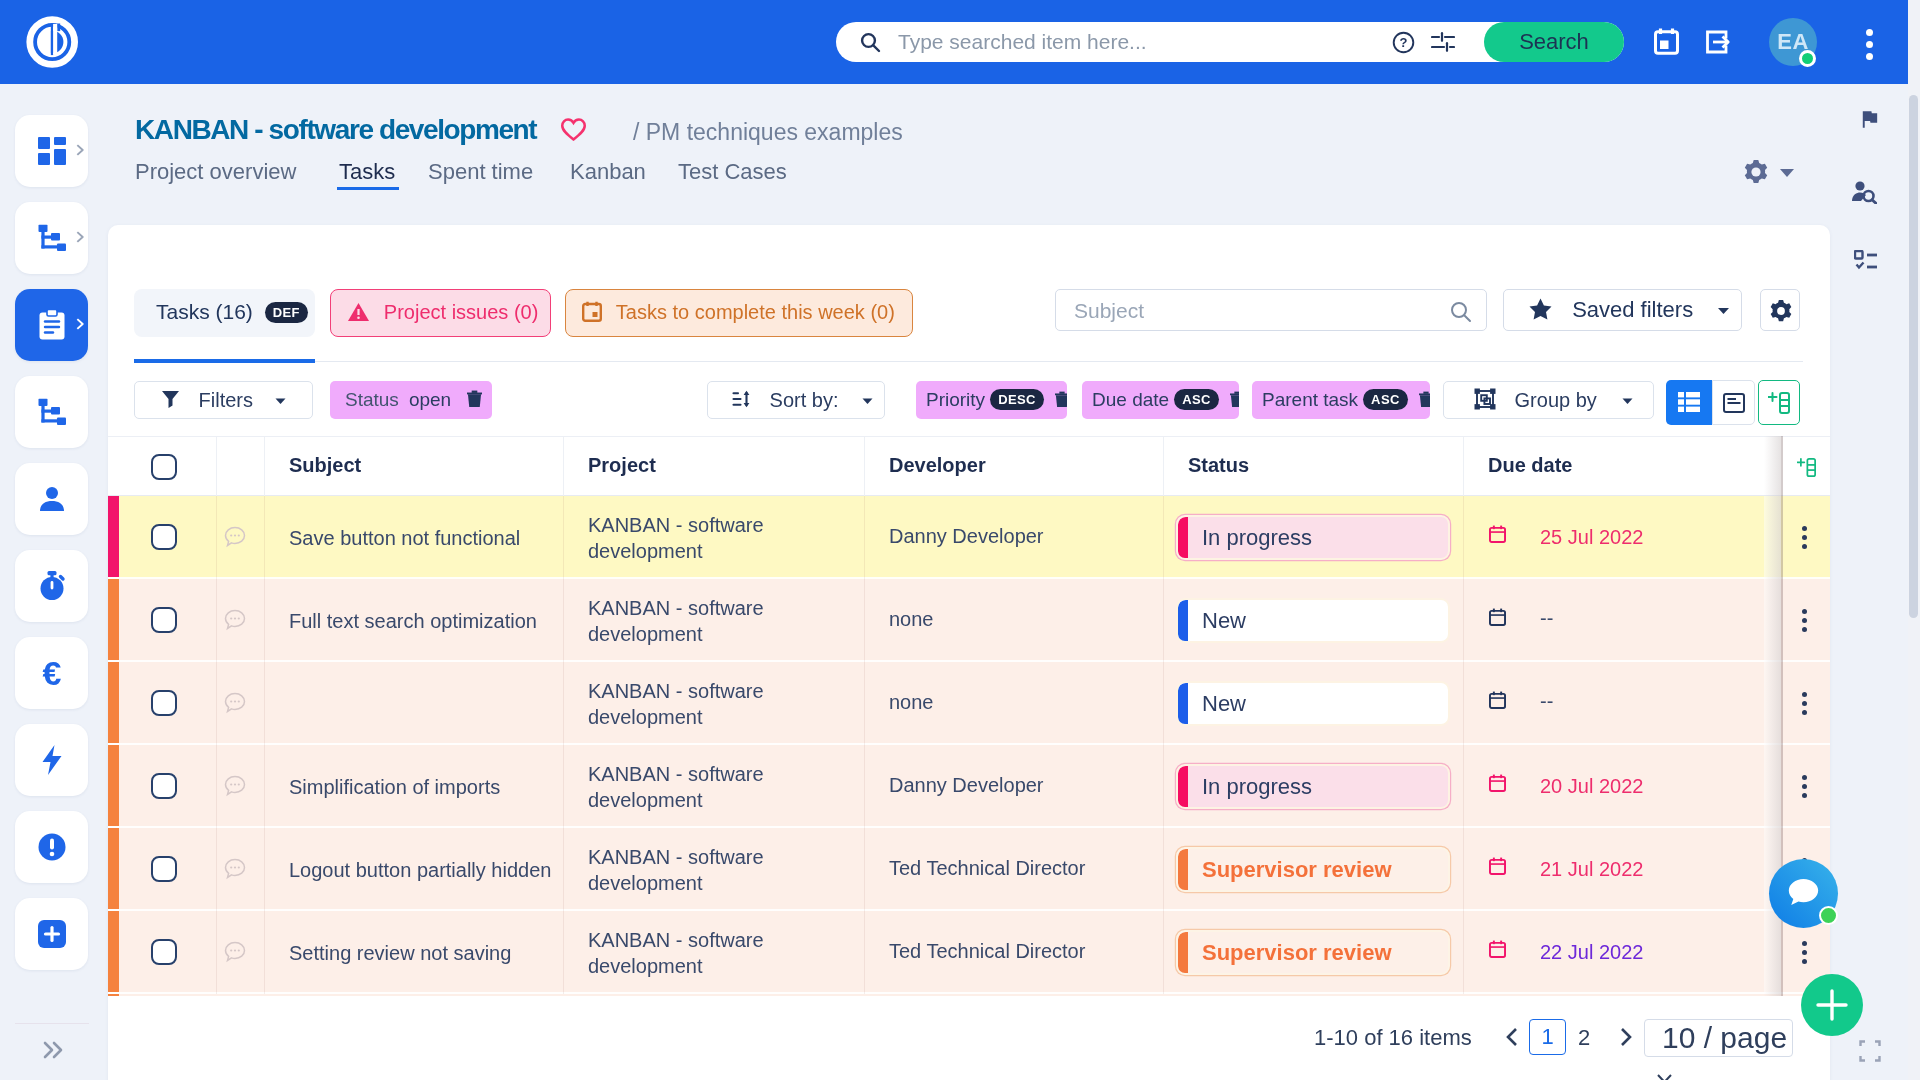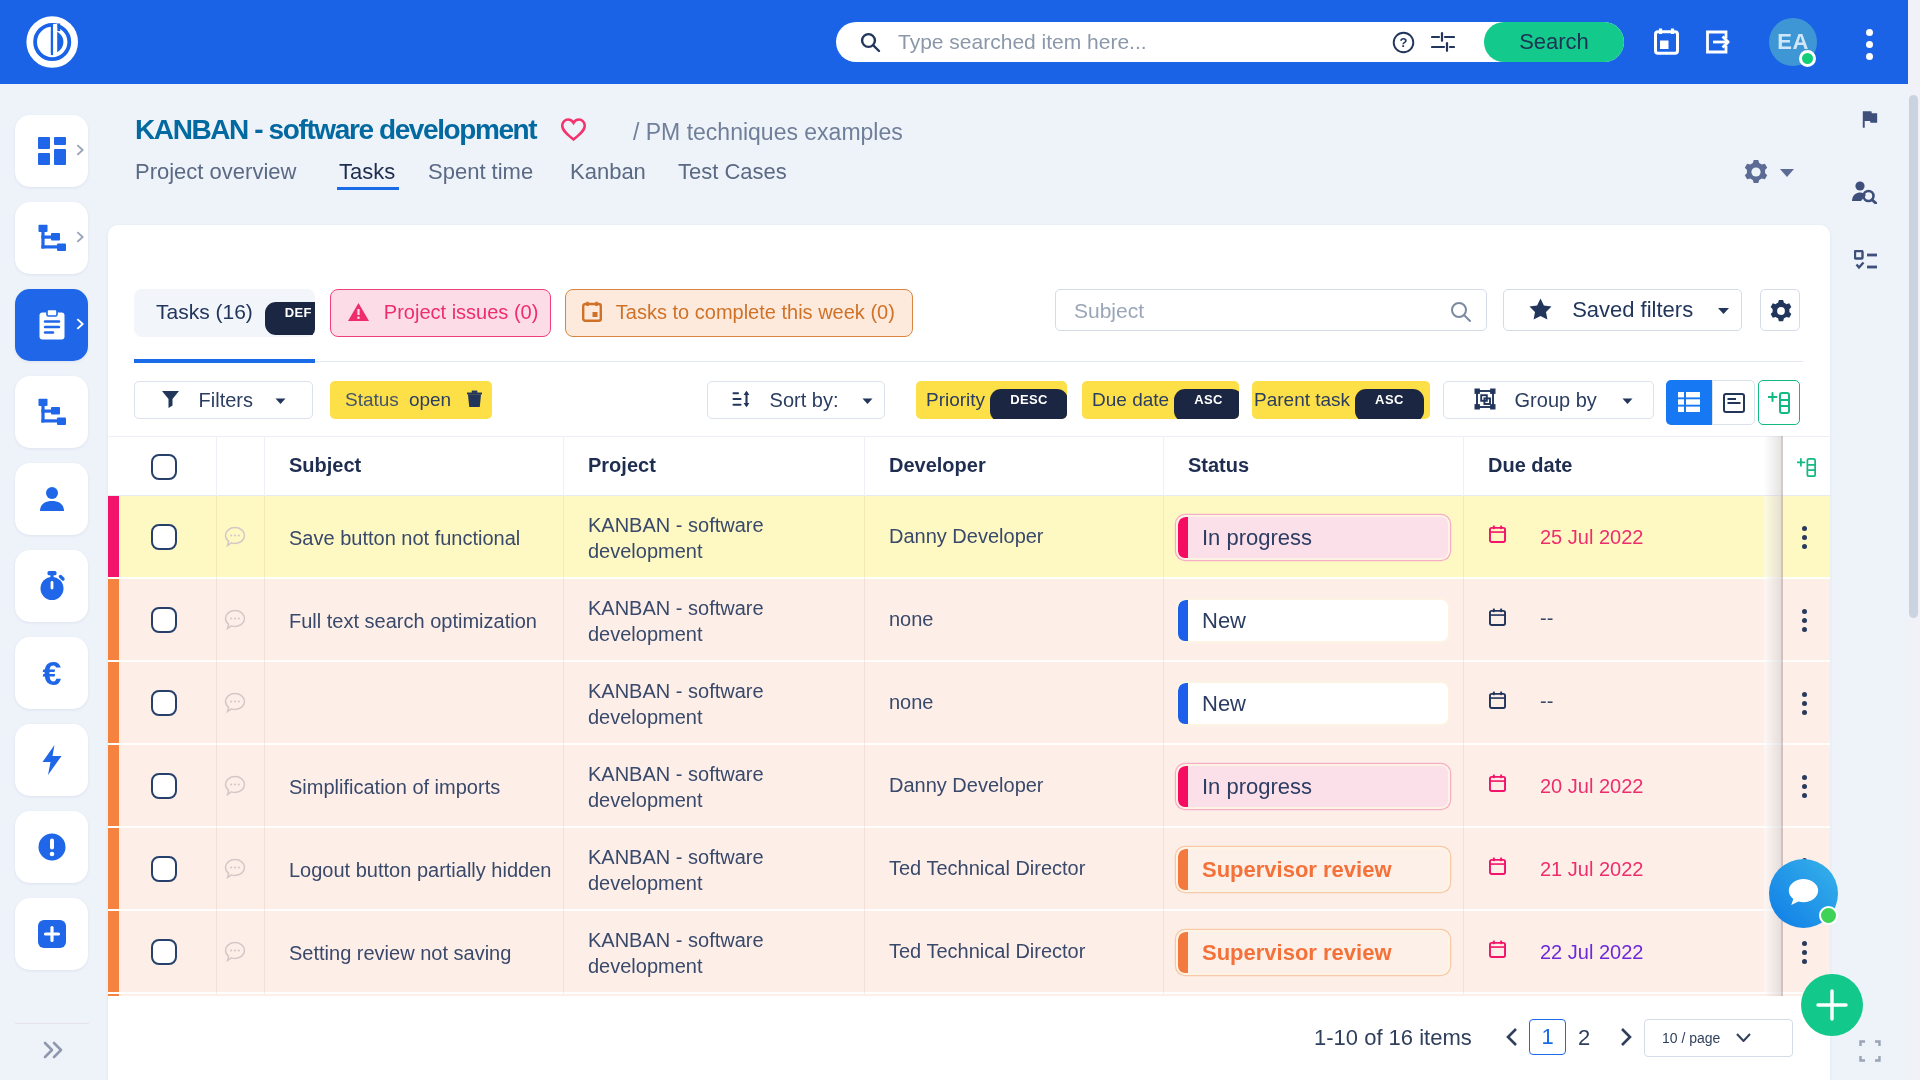--- a/index.html
+++ b/index.html
@@ -25,25 +25,25 @@
 
 .ptitle { position:absolute; left:135px; top:114px; font-size:28px; font-weight:bold; color:#0369a1; letter-spacing:-1.4px; white-space:nowrap; }
 .crumb { position:absolute; left:633px; top:119px; font-size:23px; color:#707f99; white-space:nowrap; }
 .ptabs { position:absolute; top:159px; font-size:22px; color:#64748b; white-space:nowrap; }
 
 
 .card { position:absolute; left:108px; top:225px; width:1722px; height:900px; background:#fff; border-radius:10px; box-shadow:0 1px 4px rgba(50,70,120,0.06); }
 
 
 .ftab { position:absolute; top:64px; height:48px; border-radius:8px; font-size:21px; line-height:46px; white-space:nowrap; overflow:hidden; }
-.pill { display:inline-block; background:#1b2742; color:#fff; font-size:13px; font-weight:bold; border-radius:11px; padding:0 20px; height:33px; line-height:21px; vertical-align:2px; letter-spacing:0.4px; }
+.pill { display:inline-block; background:#1b2742; color:#fff; font-size:13px; font-weight:bold; border-radius:11px; padding:0 8px; height:21px; line-height:21px; vertical-align:2px; letter-spacing:0.4px; }
 
 
 .fbtn { position:absolute; top:156px; height:38px; background:#fff; border:1px solid #dbe2ec; border-radius:5px; font-size:20px; color:#2b3d61; line-height:36px; white-space:nowrap; overflow:hidden; }
-.chip { position:absolute; top:156px; height:38px; background:#fde047; border-radius:5px; font-size:19px; color:#2b3d61; line-height:38px; white-space:nowrap; overflow:hidden; }
+.chip { position:absolute; top:156px; height:38px; background:#f0abfc; border-radius:5px; font-size:19px; color:#2b3d61; line-height:38px; white-space:nowrap; overflow:hidden; }
 
 
 .th { position:absolute; font-size:20px; font-weight:bold; color:#1e2d50; top:18px; }
 .row { position:absolute; left:0; width:1722px; height:83px; }
 .cell { position:absolute; font-size:20px; color:#39496b; }
 </style>
 </head>
 <body>
 <div class="topbar">
 
@@ -325,21 +325,21 @@
   </div>
   <div class="chip" style="left:974px;width:157px">
     <span style="margin-left:10px">Due date</span><span class="pill" style="margin-left:5px;vertical-align:2px">ASC</span>
     <svg style="margin-left:6px;vertical-align:-2px" width="14" height="17" viewBox="0 0 16 19">
         <path d="M1 4.5 H15 L13.6 18 H2.4 Z" fill="#22365c"></path>
         <rect x="0" y="2.6" width="16" height="2" fill="#22365c"></rect>
         <rect x="5" y="0.5" width="6" height="2.5" fill="#22365c"></rect>
       </svg>
   </div>
   <div class="chip" style="left:1144px;width:178px">
-    <span style="margin-left:2px">Parent task</span><span class="pill" style="margin-left:5px;vertical-align:2px">ASC</span>
+    <span style="margin-left:10px">Parent task</span><span class="pill" style="margin-left:5px;vertical-align:2px">ASC</span>
     <svg style="margin-left:6px;vertical-align:-2px" width="14" height="17" viewBox="0 0 16 19">
         <path d="M1 4.5 H15 L13.6 18 H2.4 Z" fill="#22365c"></path>
         <rect x="0" y="2.6" width="16" height="2" fill="#22365c"></rect>
         <rect x="5" y="0.5" width="6" height="2.5" fill="#22365c"></rect>
       </svg>
   </div>
   <div class="fbtn" style="left:1335px;width:211px">
     <svg style="margin-left:30px;vertical-align:-3px" width="22" height="22" viewBox="0 0 22 22">
         <g fill="none" stroke="#22365c" stroke-width="1.9">
           <rect x="3" y="3" width="16" height="16"></rect>
@@ -649,21 +649,21 @@
 
   <div class="abs" style="left:1206px;top:800px;font-size:22px;color:#2f3f5c">1-10 of 16 items</div>
   <svg class="abs" style="left:1397px;top:802px" width="13" height="20" viewBox="0 0 13 20">
       <path d="M11 2 L3 10 L11 18" fill="none" stroke="#2f3f5c" stroke-width="2.6"></path>
     </svg>
   <div class="abs" style="left:1421px;top:794px;width:37px;height:36px;border:1.5px solid #1a6be8;border-radius:4px;color:#1a6be8;font-size:22px;text-align:center;line-height:34px">1</div>
   <div class="abs" style="left:1470px;top:800px;font-size:22px;color:#2f3f5c">2</div>
   <svg class="abs" style="left:1512px;top:802px" width="13" height="20" viewBox="0 0 13 20">
       <path d="M2 2 L10 10 L2 18" fill="none" stroke="#2f3f5c" stroke-width="2.6"></path>
     </svg>
-  <div class="abs" style="left:1536px;top:794px;width:149px;height:38px;border:1px solid #d5dce8;border-radius:4px;font-size:14px;color:#2f3f5c;line-height:36px"><span style="margin-left:17px">10 / page</span>
+  <div class="abs" style="left:1536px;top:794px;width:149px;height:38px;border:1px solid #d5dce8;border-radius:4px;font-size:30px;color:#2f3f5c;line-height:36px"><span style="margin-left:17px">10 / page</span>
     <svg style="margin-left:12px;vertical-align:1px" width="15" height="9" viewBox="0 0 15 9">
         <path d="M1 1 L7.5 8 L14 1" fill="none" stroke="#2f3f5c" stroke-width="2"></path>
       </svg>
   </div>
 </div>
 
 <div class="abs" style="left:15px;top:1023px;width:74px;height:1px;background:#e6e2ec"></div>
 <svg class="abs" style="left:42px;top:1040px" width="24" height="20" viewBox="0 0 24 20">
     <g fill="none" stroke="#8e99ad" stroke-width="2.6" stroke-linecap="round" stroke-linejoin="round">
       <path d="M3 3 L10 10 L3 17"></path>

